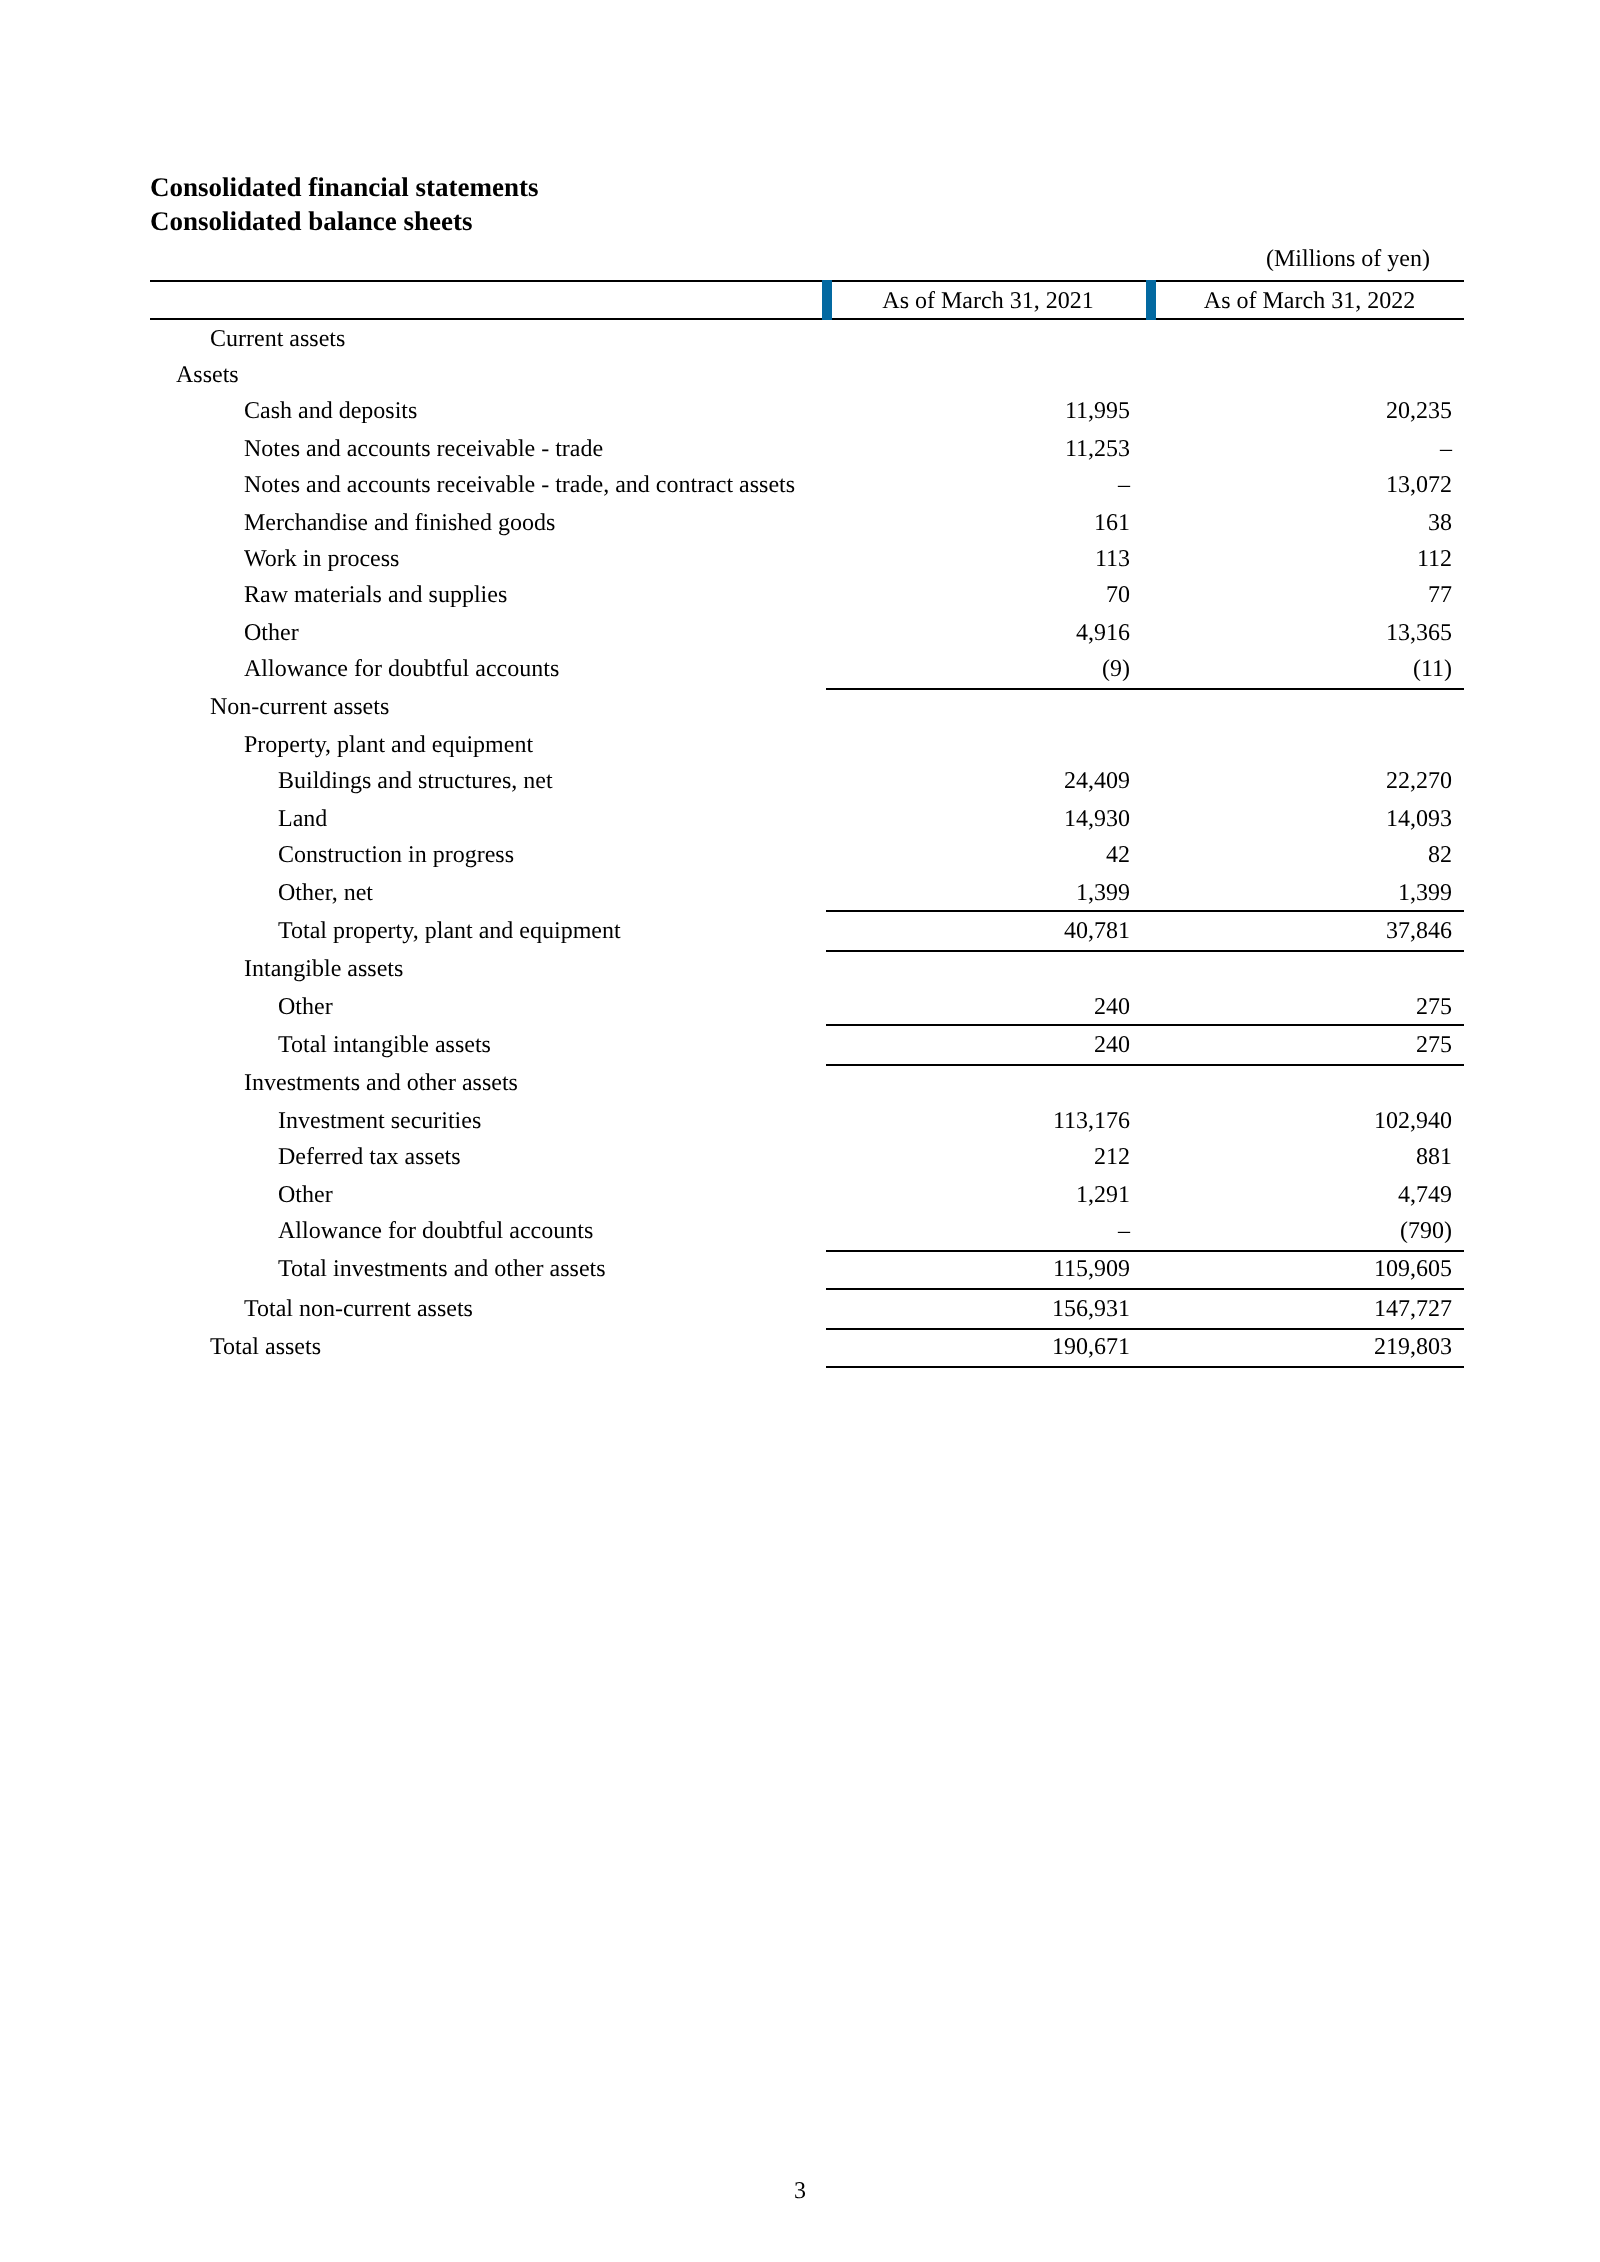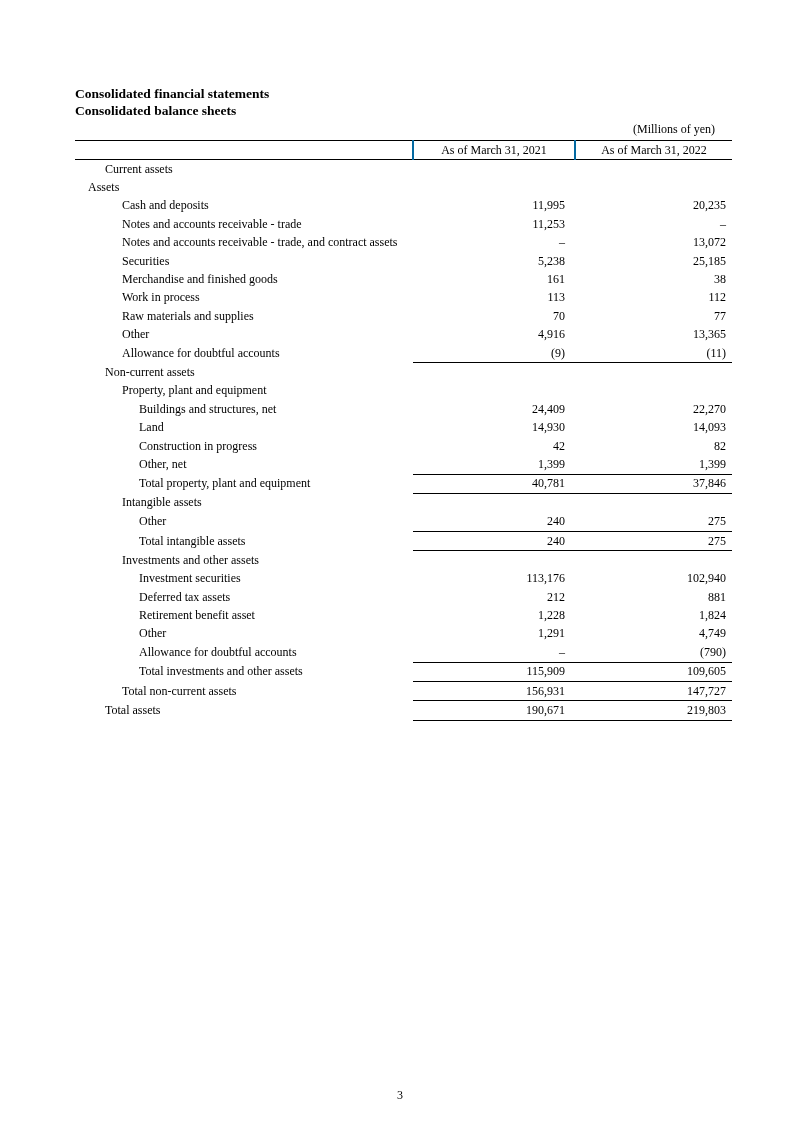--- a/index.html
+++ b/index.html
@@ -52,21 +52,21 @@
     height: 18px;
     padding: 0;
     font-weight: normal;
     font-size: 12px;
     text-align: center;
     vertical-align: middle;
     border-top: 1px solid #000;
     border-bottom: 1px solid #000;
     white-space: nowrap;
   }
-  thead th.sep { border-left: 2px solid #0369a1; margin-top: 34px; }
+  thead th.sep { border-left: 5px solid #0369a1; margin-top: 34px; }
   tbody td {
     height: 18.4px;
     padding: 0;
     vertical-align: middle;
     white-space: nowrap;
     overflow: hidden;
   }
   td.label { text-align: left; }
   td.num   { text-align: right; }
   td.num1  { padding-right: 10px; }
@@ -126,25 +126,20 @@
           <td class="label" style="padding-left: 47px;">Notes and accounts receivable - trade</td>
           <td class="num num1">11,253</td>
           <td class="num num2">–</td>
         </tr>
         <tr>
           <td class="label" style="padding-left: 47px;">Notes and accounts receivable - trade, and contract assets</td>
           <td class="num num1">–</td>
           <td class="num num2">13,072</td>
         </tr>
         <tr>
-          <td class="label" style="padding-left: 47px;">Securities</td>
-          <td class="num num1">5,238</td>
-          <td class="num num2">25,185</td>
-        </tr>
-        <tr>
           <td class="label" style="padding-left: 47px;">Merchandise and finished goods</td>
           <td class="num num1">161</td>
           <td class="num num2">38</td>
         </tr>
         <tr>
           <td class="label" style="padding-left: 47px;">Work in process</td>
           <td class="num num1">113</td>
           <td class="num num2">112</td>
         </tr>
         <tr>
@@ -221,25 +216,20 @@
           <td class="label" style="padding-left: 64px;">Investment securities</td>
           <td class="num num1">113,176</td>
           <td class="num num2">102,940</td>
         </tr>
         <tr>
           <td class="label" style="padding-left: 64px;">Deferred tax assets</td>
           <td class="num num1">212</td>
           <td class="num num2">881</td>
         </tr>
         <tr>
-          <td class="label" style="padding-left: 64px;">Retirement benefit asset</td>
-          <td class="num num1">1,228</td>
-          <td class="num num2">1,824</td>
-        </tr>
-        <tr>
           <td class="label" style="padding-left: 64px;">Other</td>
           <td class="num num1">1,291</td>
           <td class="num num2">4,749</td>
         </tr>
         <tr class="rule">
           <td class="label" style="padding-left: 64px;">Allowance for doubtful accounts</td>
           <td class="num num1">–</td>
           <td class="num num2">(790)</td>
         </tr>
         <tr class="rule">

